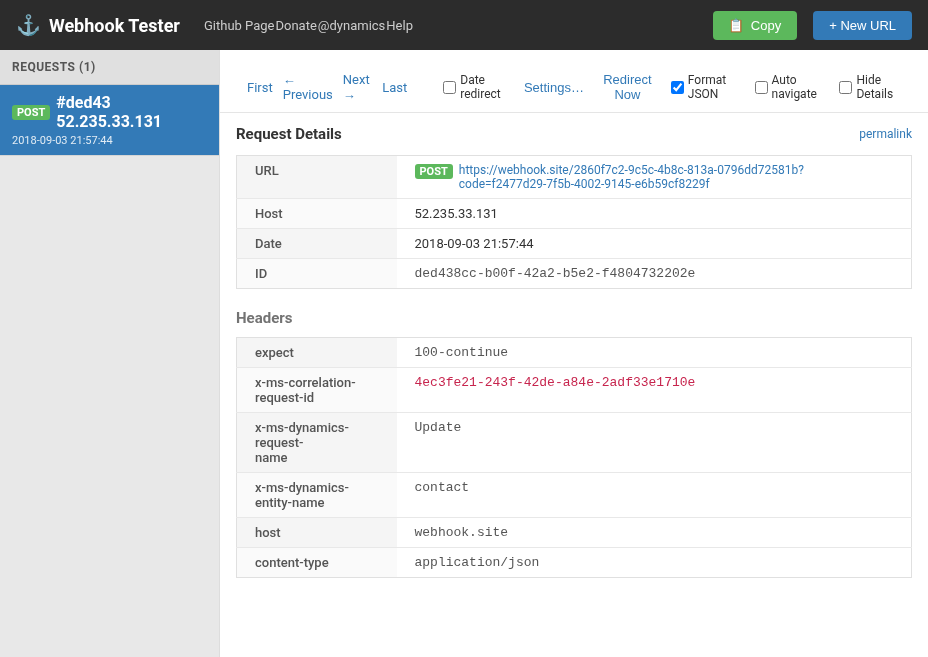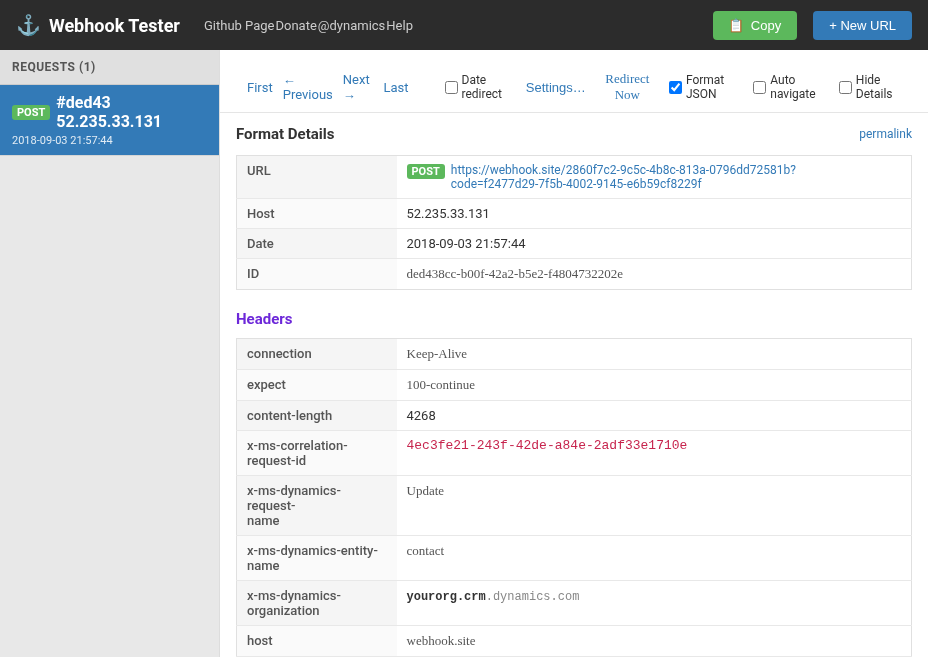--- a/index.html
+++ b/index.html
@@ -171,21 +171,20 @@
       font-size: 12px;
       cursor: pointer;
     }
     .btn-redirect-now {
       color: #337ab7;
       background: none;
       border: none;
       cursor: pointer;
       font-size: 13px;
       padding: 0;
-      font-family: Liberation Serif, serif;
     }
     .btn-settings {
       color: #337ab7;
       background: none;
       border: none;
       cursor: pointer;
       font-size: 13px;
       padding: 0;
     }
 
@@ -216,21 +215,21 @@
       width: 100%;
       border-collapse: collapse;
       margin-bottom: 20px;
       border: 1px solid #e0e0e0;
     }
     .details-table tr {
       border-bottom: 1px solid #e8e8e8;
     }
     .details-table tr:last-child { border-bottom: none; }
     .details-table td {
-      padding: 7px 10px;
+      padding: 7px 18px;
       font-size: 13px;
       vertical-align: top;
     }
     .details-table td:first-child {
       width: 160px;
       color: #555;
       background: #fafafa;
       font-weight: 500;
     }
     .details-table tr:nth-child(odd) td:first-child { background: #f5f5f5; }
@@ -252,35 +251,35 @@
       flex-shrink: 0;
       margin-top: 1px;
     }
     .url-text {
       color: #337ab7;
       word-break: break-all;
       font-size: 12px;
     }
 
     .mono {
-      font-family: Liberation Serif, serif;
+      font-family: Liberation Mono, monospace;
       font-size: 12px;
       color: #555;
     }
     .mono-highlight {
       font-family: 'Courier New', Courier, monospace;
       font-size: 12px;
       color: #c7254e;
     }
 
     
     .headers-title {
       font-size: 15px;
       font-weight: bold;
-      color: #6d28d9;
+      color: #737373;
       margin-bottom: 10px;
     }
 
     .host-org {
       font-family: 'Courier New', Courier, monospace;
       font-size: 12px;
     }
     .host-org .bold-part { font-weight: bold; color: #333; }
     .host-org .light-part { color: #888; }
   </style>
@@ -348,21 +347,21 @@
         <label class="checkbox-label">
           <input type="checkbox" style="">
           <span>Hide Details</span>
         </label>
       </div>
     </div>
 
     <div class="content">
 
       <div class="section-header">
-        <span class="section-title">Format Details</span>
+        <span class="section-title">Request Details</span>
         <a class="permalink">permalink</a>
       </div>
 
       <table class="details-table">
         <tbody>
           <tr>
             <td>URL</td>
             <td>
               <div class="url-cell">
                 <span class="badge-post-inline">POST</span>
@@ -382,50 +381,34 @@
             <td>ID</td>
             <td class="mono">ded438cc-b00f-42a2-b5e2-f4804732202e</td>
           </tr>
         </tbody>
       </table>
 
       <div class="headers-title">Headers</div>
       <table class="details-table">
         <tbody>
           <tr>
-            <td>connection</td>
-            <td class="mono">Keep-Alive</td>
-          </tr>
-          <tr>
             <td>expect</td>
             <td class="mono">100-continue</td>
           </tr>
           <tr>
-            <td>content-length</td>
-            <td>4268</td>
-          </tr>
-          <tr>
             <td>x-ms-correlation-request-id</td>
             <td class="mono-highlight">4ec3fe21-243f-42de-a84e-2adf33e1710e</td>
           </tr>
           <tr>
             <td>x-ms-dynamics-request-<br>name</td>
             <td class="mono">Update</td>
           </tr>
           <tr>
             <td>x-ms-dynamics-entity-name</td>
             <td class="mono">contact</td>
-          </tr>
-          <tr>
-            <td>x-ms-dynamics-<br>organization</td>
-            <td>
-              <span class="host-org">
-                <span class="bold-part">yourorg.crm</span><span class="light-part">.dynamics.com</span>
-              </span>
-            </td>
           </tr>
           <tr>
             <td>host</td>
             <td class="mono">webhook.site</td>
           </tr>
           <tr>
             <td>content-type</td>
             <td class="mono">application/json</td>
           </tr>
         </tbody>

